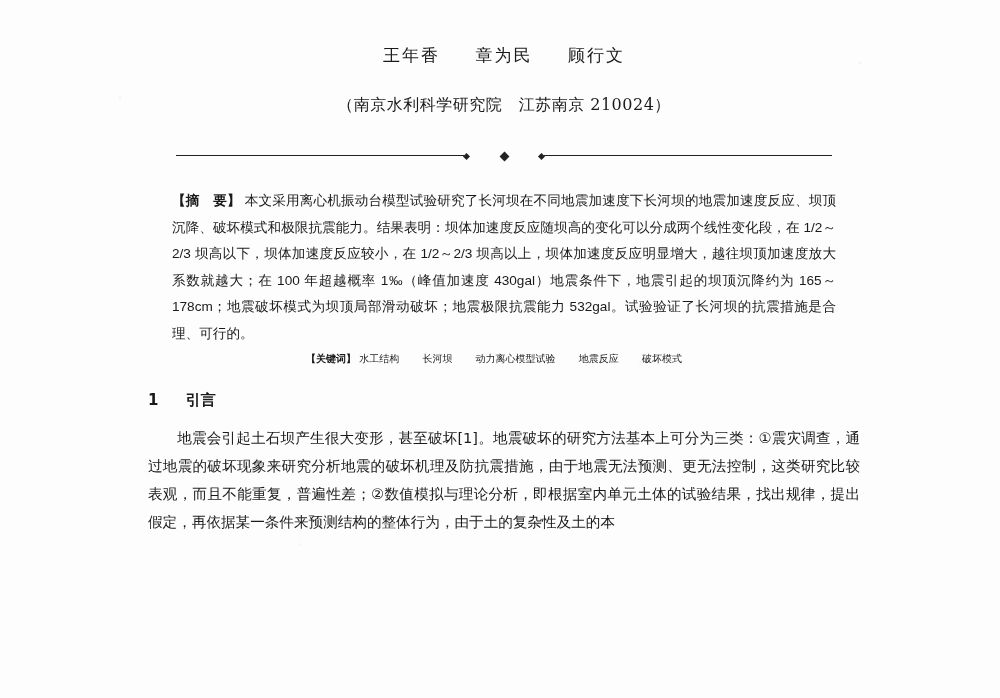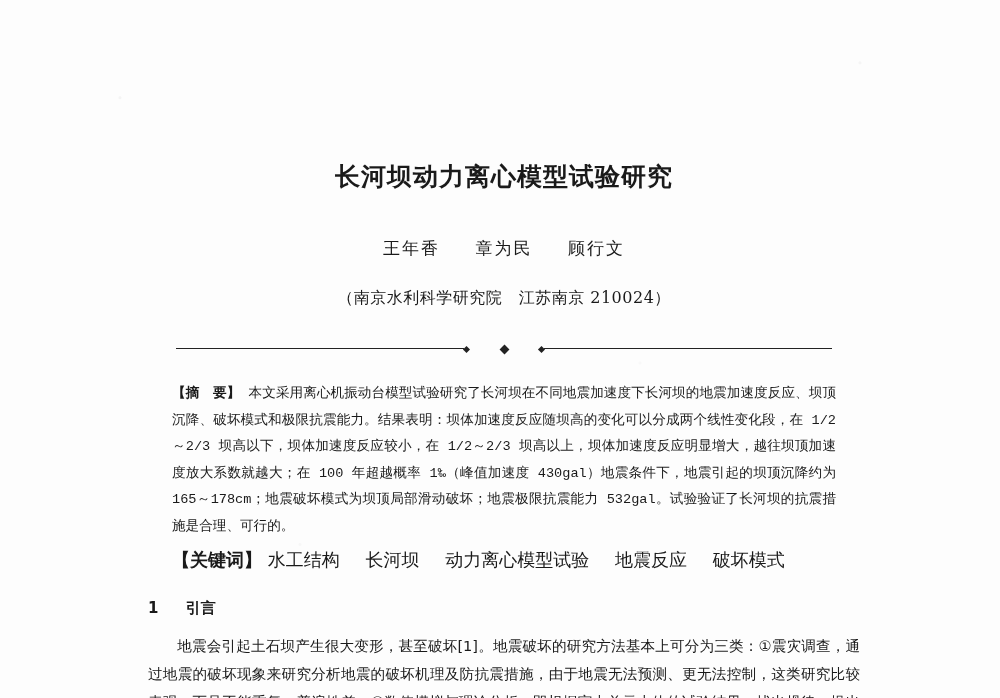--- a/index.html
+++ b/index.html
@@ -84,29 +84,30 @@
   }
   .divider .dot.l { margin-left: -40px; width: 5px; height: 5px; top: 3.5px; }
   .divider .dot.r { margin-left: 35px;  width: 5px; height: 5px; top: 3.5px; }
 
   .abstract {
     margin-top: 26px;
     font-size: 13.6px;
     line-height: 1.95;
     text-align: justify;
     padding: 0 24px;
-    font-family: Liberation Mono, monospace;
+    font-family: Liberation Sans, sans-serif;
   }
   .abstract .lead { font-weight: bold; }
   .keywords {
-    font-size: 18px;
+    font-size: 10px;
     line-height: 1.95;
     padding: 0 24px;
     margin-top: 2px;
     font-family: "DejaVu Sans", "Liberation Sans", sans-serif;
+    text-align: center;
   }
   .keywords .lead { font-weight: bold; }
   .keywords .kw { margin-right: 20px; }
 
   .section-head {
     margin-top: 22px;
     font-size: 15px;
     font-weight: bold;
     font-family: "DejaVu Sans", "Liberation Sans", sans-serif;
   }
@@ -121,21 +122,20 @@
   }
 </style>
 </head>
 <body>
 
 <div class="page">
   <div class="scan-noise"></div>
 
   <div class="content">
 
-    <h1 class="title">长河坝动力离心模型试验研究</h1>
 
     <div class="authors">
       <span>王年香</span>
       <span>章为民</span>
       <span>顾行文</span>
     </div>
 
     <div class="affiliation">（南京水利科学研究院　江苏南京 210024）</div>
 
     <div class="divider">

